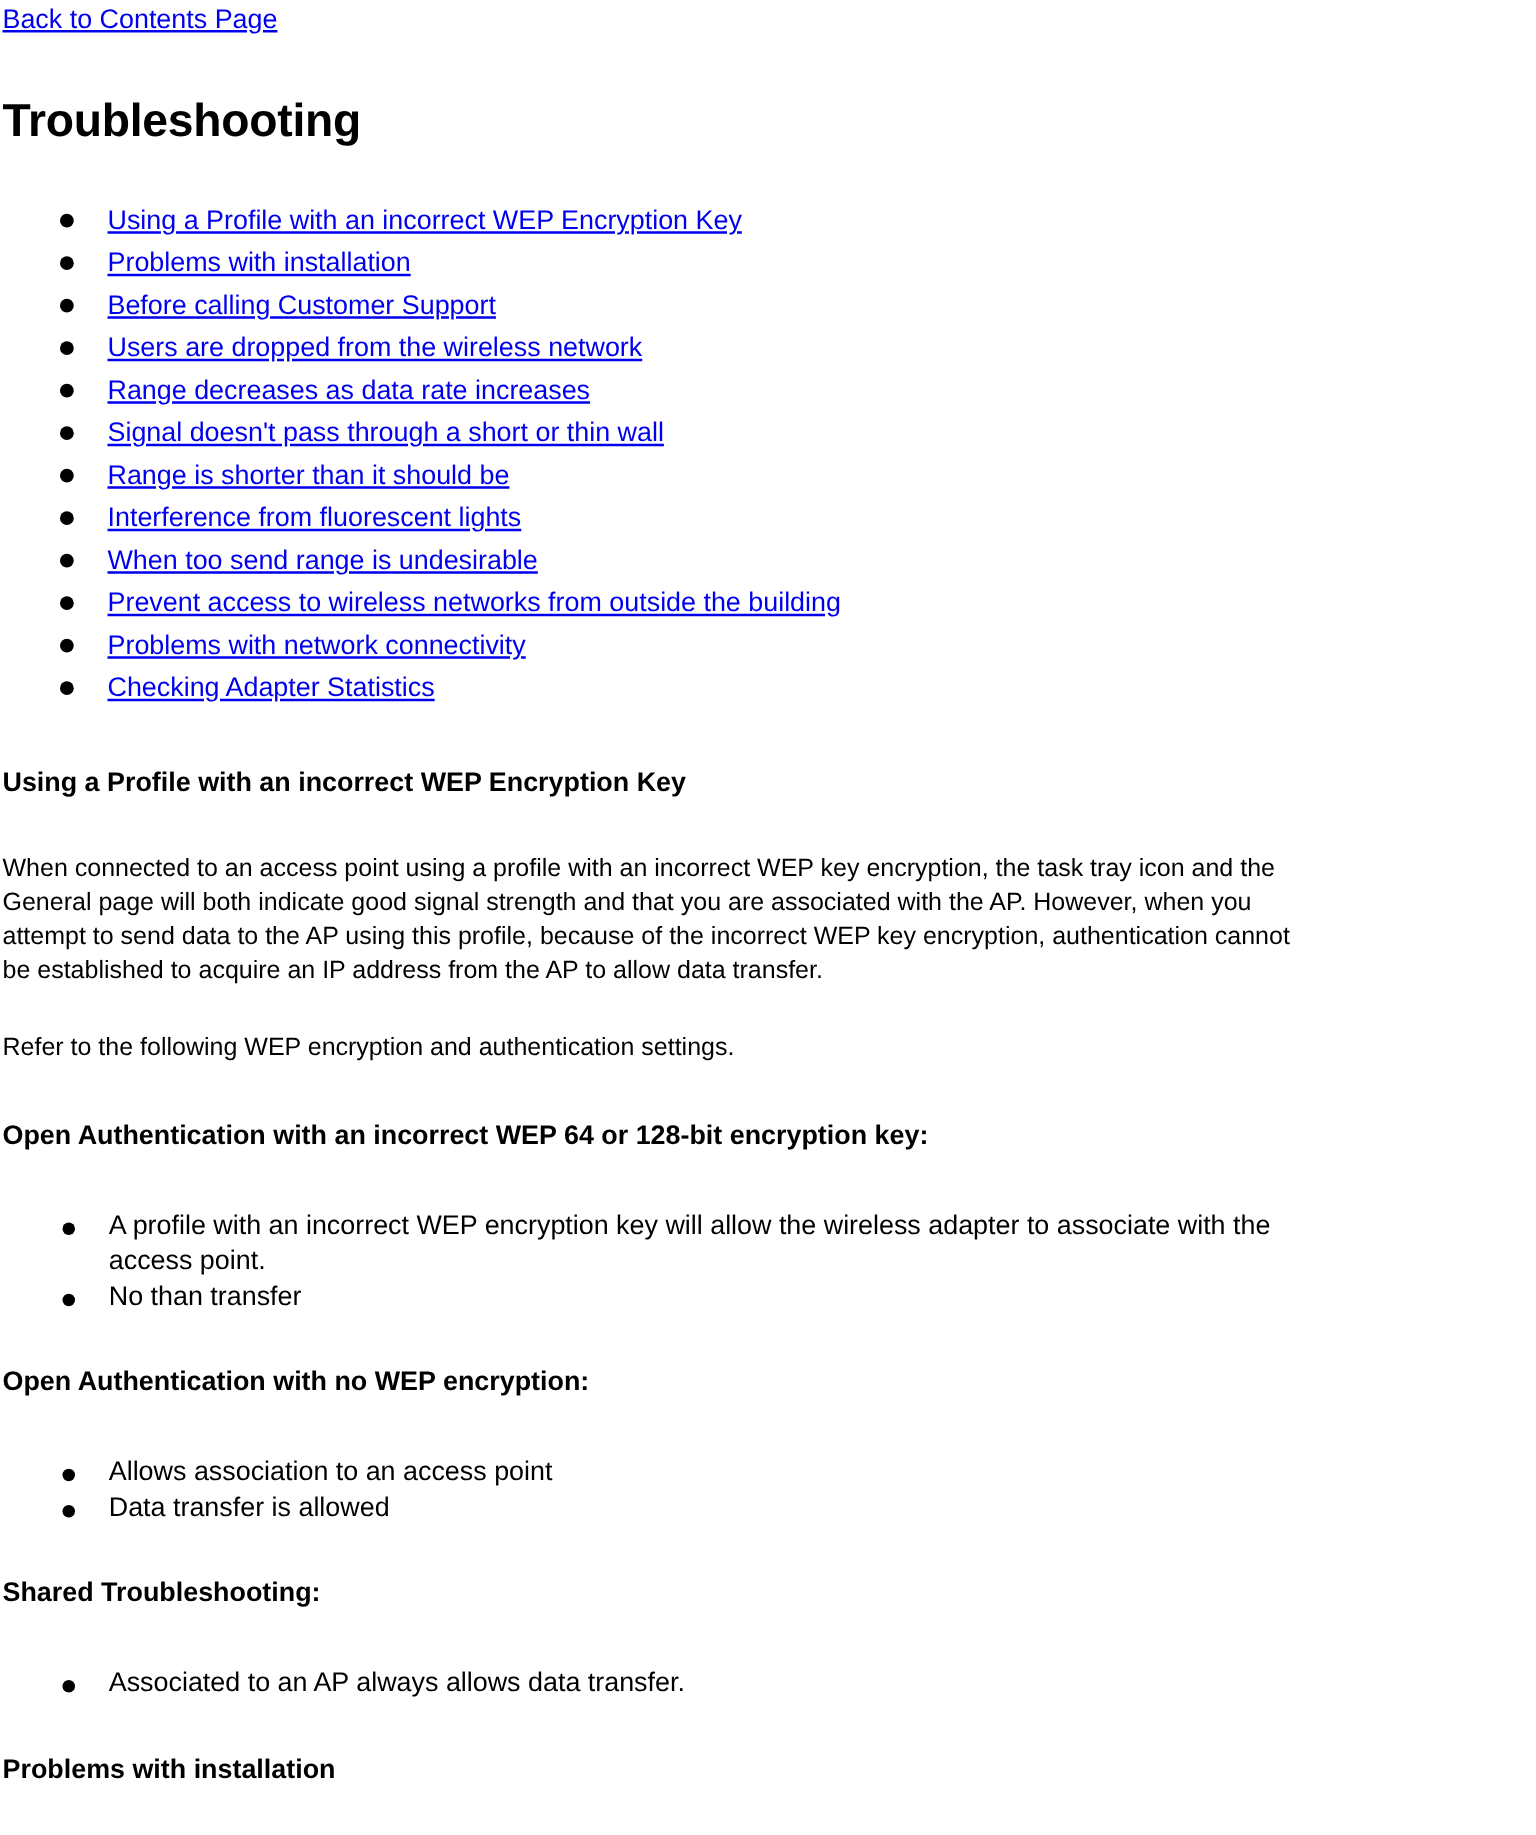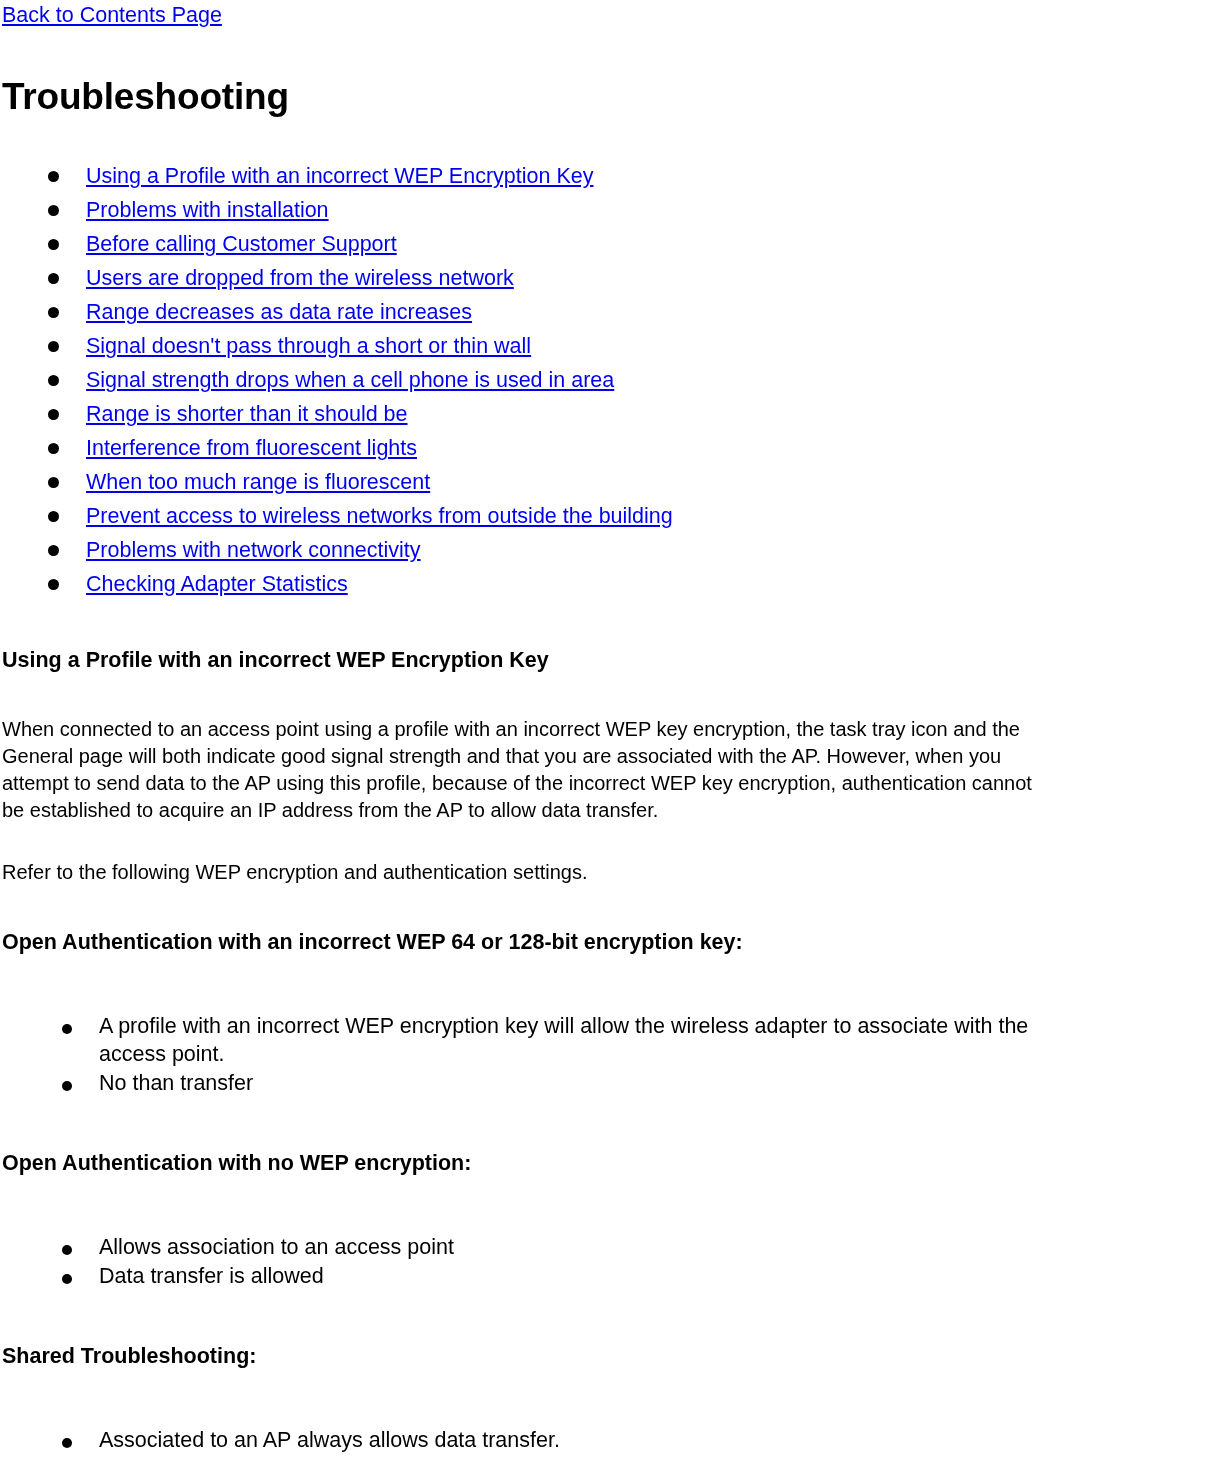--- a/index.html
+++ b/index.html
@@ -72,21 +72,21 @@
   }
 
   p.body {
     font-size: 20px;
     margin: 0;
     line-height: 1.355;
   }
 
   ul.sub {
     list-style: none;
-    margin: 12px;
+    margin: 0;
     padding: 0;
   }
   ul.sub > li {
     position: relative;
     padding-left: 85px;
     font-size: 21.5px;
     line-height: 1.33;
     margin: 0;
   }
   ul.sub > li .bullet {
@@ -135,33 +135,29 @@
     <li>
       <span class="bullet"></span>
       <a class="doclink" href="#">Range decreases as data rate increases</a>
     </li>
     <li>
       <span class="bullet"></span>
       <a class="doclink" href="#">Signal doesn't pass through a short or thin wall</a>
     </li>
     <li>
       <span class="bullet"></span>
-      <a class="doclink" href="#">Signal strength drops when a cell phone is used in area</a>
-    </li>
-    <li>
-      <span class="bullet"></span>
       <a class="doclink" href="#">Range is shorter than it should be</a>
     </li>
     <li>
       <span class="bullet"></span>
       <a class="doclink" href="#">Interference from fluorescent lights</a>
     </li>
     <li>
       <span class="bullet"></span>
-      <a class="doclink" href="#">When too much range is fluorescent</a>
+      <a class="doclink" href="#">When too send range is undesirable</a>
     </li>
     <li>
       <span class="bullet"></span>
       <a class="doclink" href="#">Prevent access to wireless networks from outside the building</a>
     </li>
     <li>
       <span class="bullet"></span>
       <a class="doclink" href="#">Problems with network connectivity</a>
     </li>
     <li>

